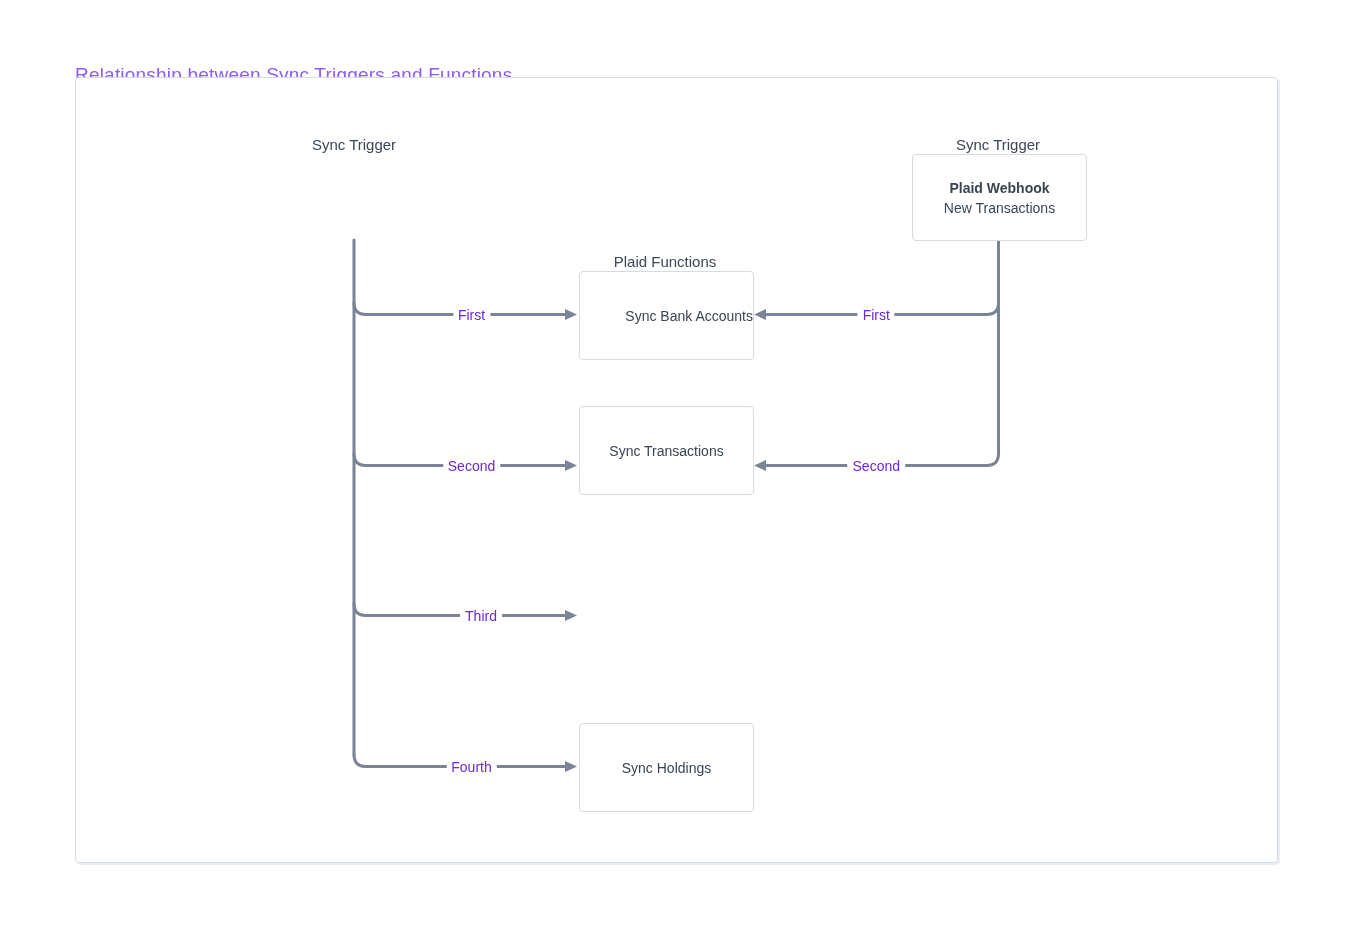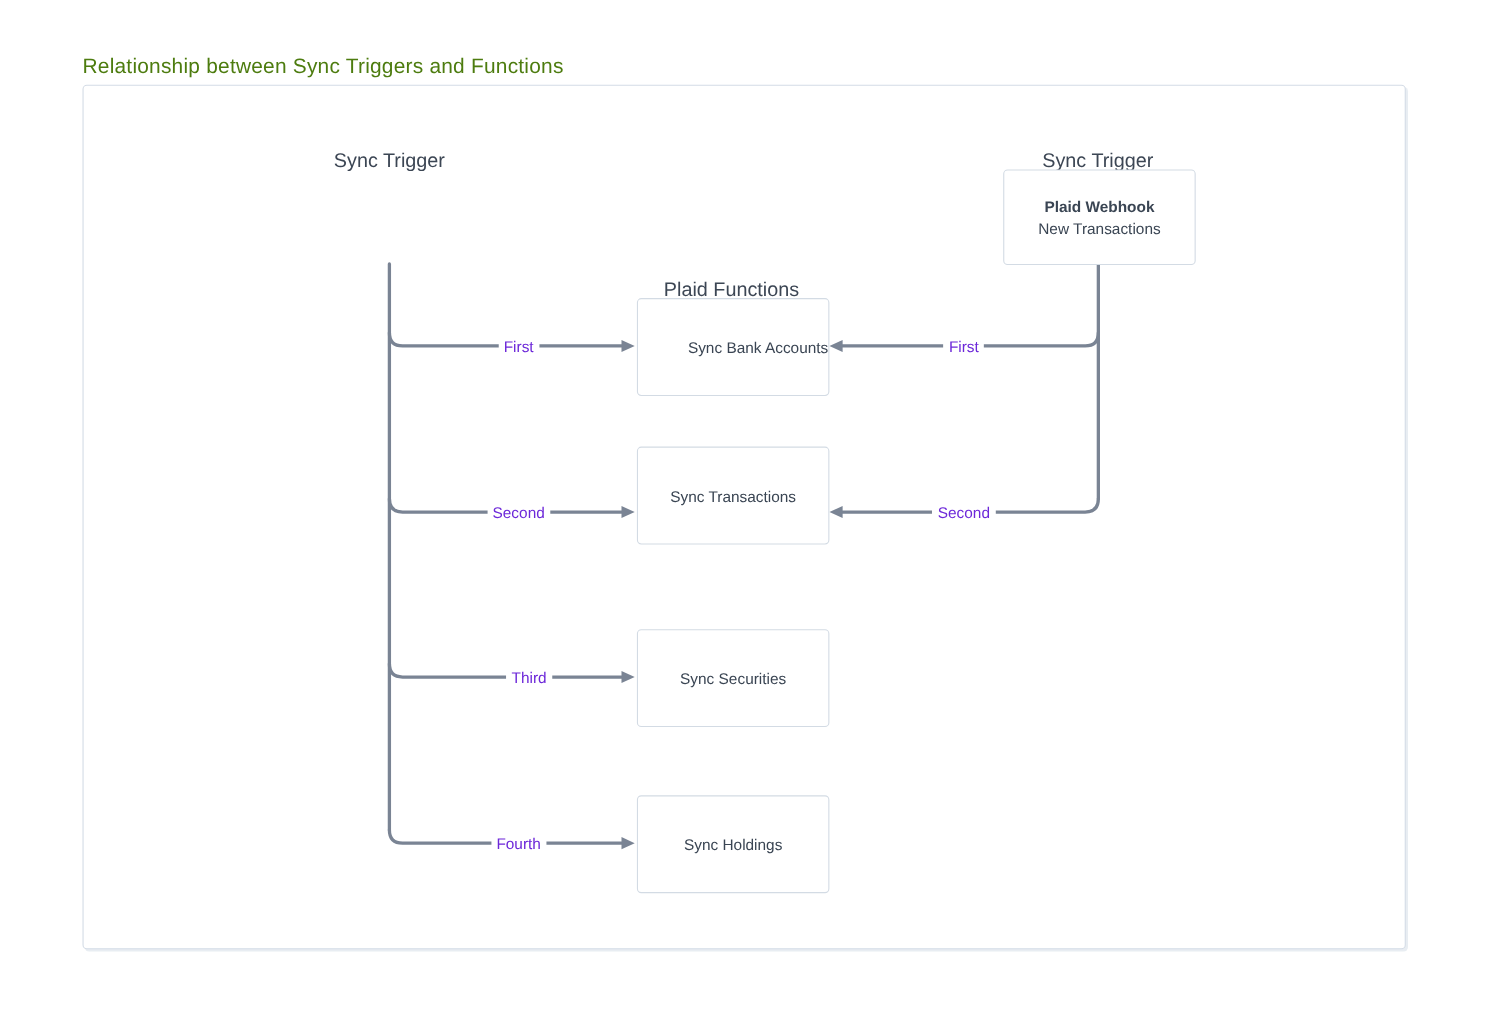--- a/index.html
+++ b/index.html
@@ -11,24 +11,24 @@
   .page {
     position: relative;
     width: 1358px;
     height: 942px;
     background: #ffffff;
     overflow: hidden;
   }
   .diagram-title {
     position: absolute;
     left: 75px;
-    top: 50px;
+    top: 64px;
     font-size: 19px;
     letter-spacing: 0.2px;
-    color: #4d7c0f;
+    color: #8b5cf6;
     white-space: nowrap;
   }
   .panel {
     position: absolute;
     left: 75px;
     top: 77px;
     width: 1201px;
     height: 784px;
     background: #ffffff;
     border: 1px solid #d4dce6;
@@ -41,21 +41,21 @@
   }
   #connector-svg {
     position: absolute;
     left: 0;
     top: 0;
     pointer-events: none;
   }
   .col-label {
     position: absolute;
     transform: translateX(-50%);
-    font-size: 18px;
+    font-size: 15px;
     color: #3c4654;
     white-space: nowrap;
   }
   .node {
     position: absolute;
     background: #ffffff;
     border: 1px solid #d3dbe4;
     border-radius: 4px;
     display: flex;
     flex-direction: column;
@@ -126,23 +126,20 @@
     </div>
 
     <div class="node fn-node fn-node-0">
       <span>Sync Bank Accounts</span>
     </div>
 
     <div class="node fn-node fn-node-1">
       <span>Sync Transactions</span>
     </div>
 
-    <div class="node fn-node fn-node-2">
-      <span>Sync Securities</span>
-    </div>
 
     <div class="node fn-node fn-node-3">
       <span>Sync Holdings</span>
     </div>
 
   <span class="connector-label" style="left: 471.5px; top: 314.5px;">First</span>
       <span class="connector-label" style="left: 471.5px; top: 465.5px;">Second</span>
       <span class="connector-label" style="left: 481px; top: 615.5px;">Third</span>
       <span class="connector-label" style="left: 471.5px; top: 766.5px;">Fourth</span>
       <span class="connector-label" style="left: 876.25px; top: 314.5px;">First</span>

